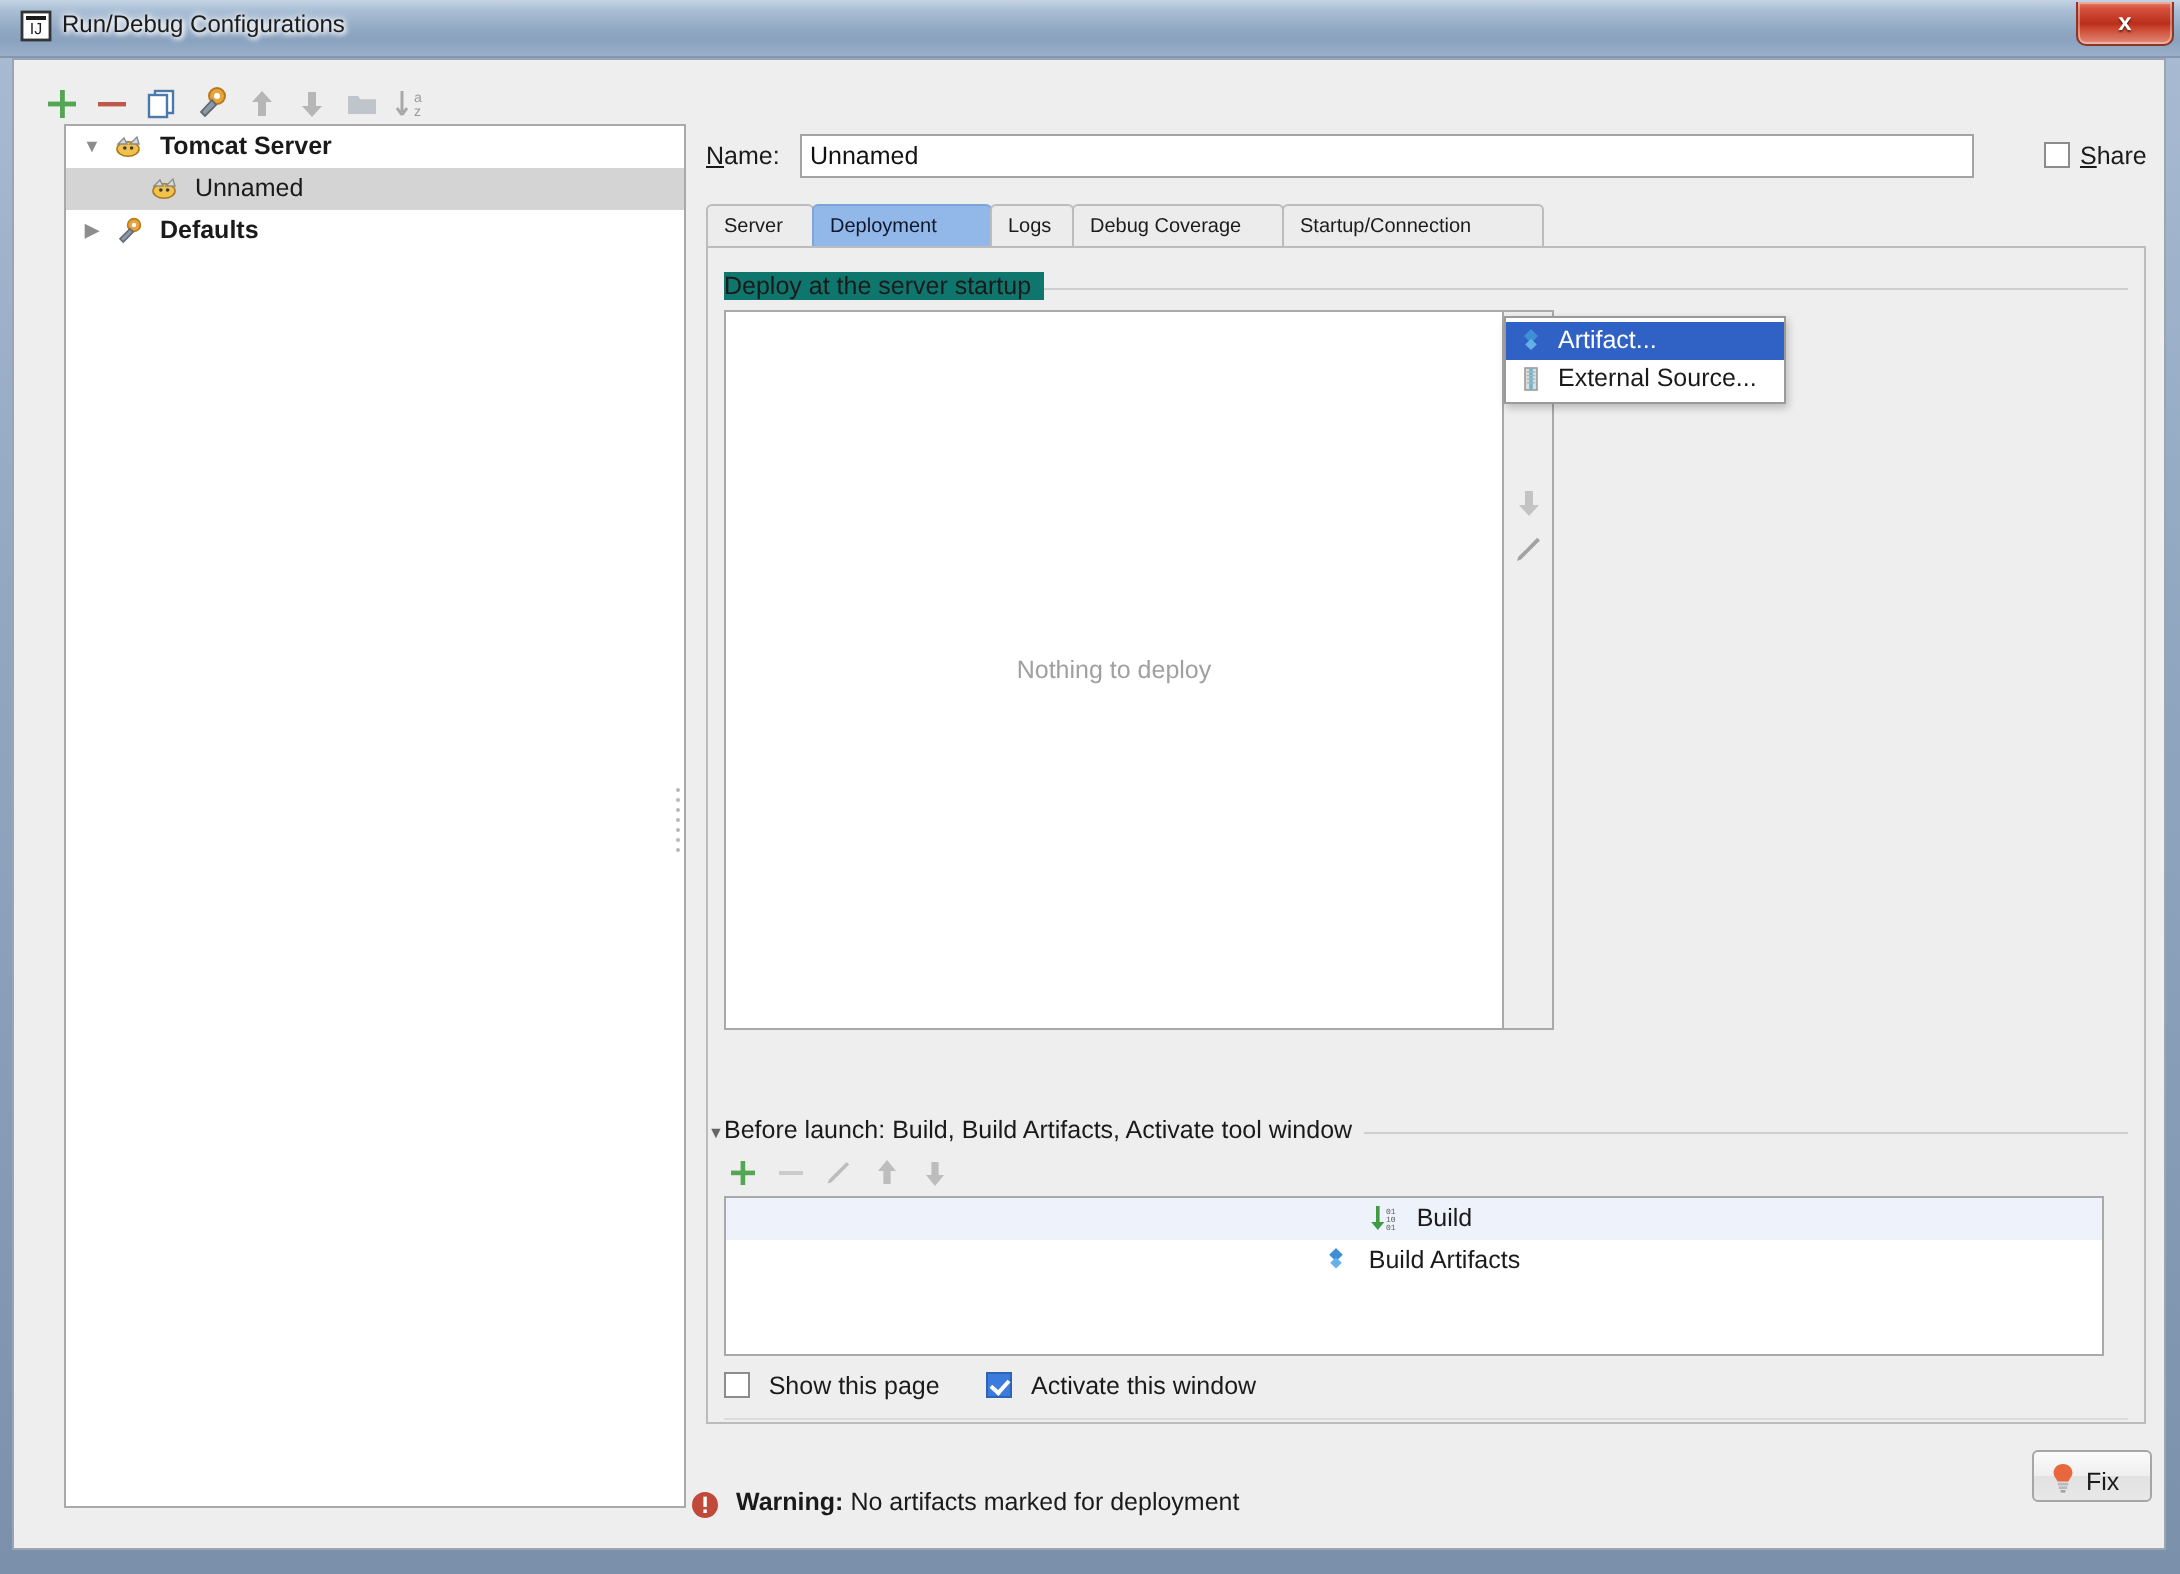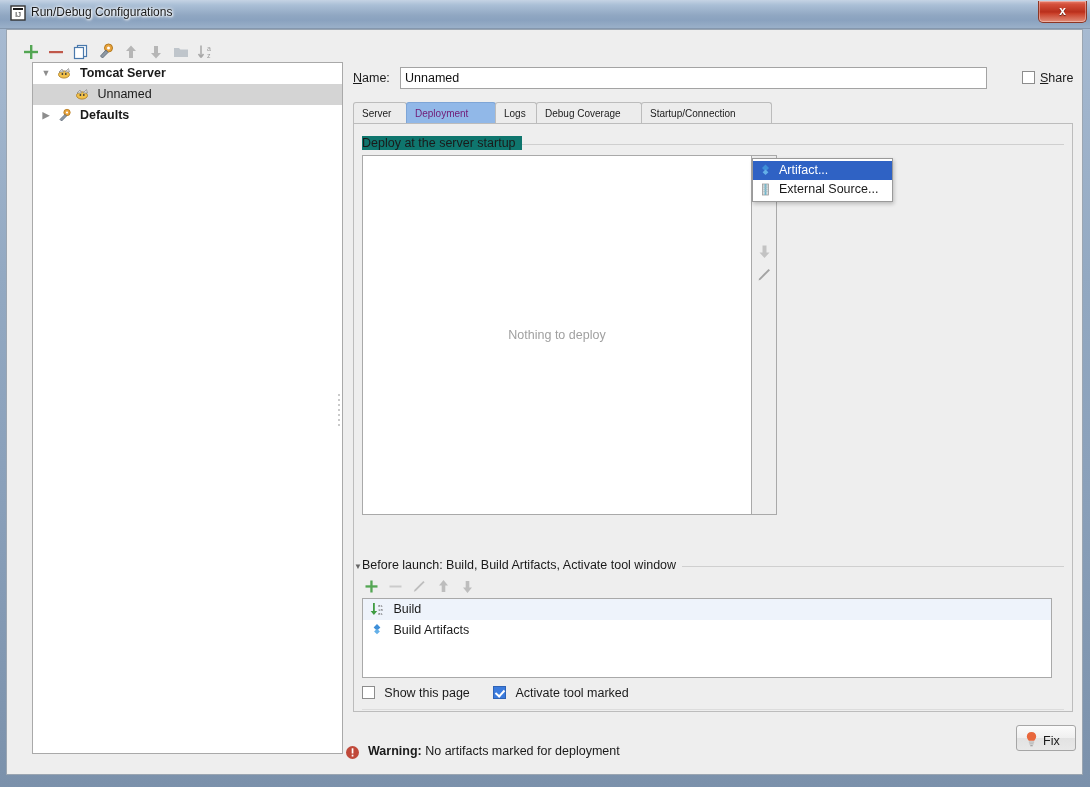--- a/index.html
+++ b/index.html
@@ -125,21 +125,21 @@
     background: #ececec;
     border: 1px solid #bcbcbc;
     border-bottom: none;
     border-radius: 3px 3px 0 0;
     cursor: pointer; white-space: nowrap;
     box-sizing: border-box;
   }
   .tab.active {
     background: #91b8e8;
     border-color: #7ea5d6;
-    color: #701a75;
+    color: #0f172a;
   }
   .tab-content {
     position: absolute; left: 346px; top: 93px;
     width: 720px; height: 589px;
     background: #eeeeee;
     border: 1px solid #bcbcbc;
     box-sizing: border-box;
   }
 
   
@@ -186,21 +186,21 @@
   .bl-title {
     position: absolute; left: 8px; top: 434px; font-size: 12.5px; color: #1a1a1a;
     background: #eeeeee; padding-right: 6px; white-space: nowrap;
   }
   .bl-tri { position:absolute; left: 0px; top: 438px; color:#666; font-size: 8px; }
   .bl-line { position: absolute; left: 8px; top: 442px; right: 8px; height: 1px; background: #cfcfcf; }
   .bl-toolbar { position: absolute; left: 8px; top: 450px; width: 360px; height: 24px; }
   .bltb { position: absolute; top: 3px; width: 19px; height: 19px; cursor: pointer; }
   .bl-list {
     position: absolute; left: 8px; top: 474px; right: 20px; height: 80px;
-    background: #ffffff; border: 1px solid #a9a9a9; box-sizing: border-box;
+    background: #ffffff; border: 1px solid #a9a9a9; box-sizing: border-box; text-align: center;
   }
   .bl-row {
     position: relative; height: 21px; line-height: 21px; padding-left: 6px;
     font-size: 12.5px; color: #1a1a1a; cursor: pointer; white-space: nowrap;
   }
   .bl-row.sel { background: #eef3fb; }
   .bl-row .rico { display:inline-block; width:16px; height:14px; vertical-align:-3px; margin-right:5px;}
   .cbrow { position: absolute; left: 8px; top: 562px; height: 18px; }
   .cbox {
     display: inline-block; width: 13px; height: 13px; border: 1px solid #8c8c8c;
@@ -495,21 +495,21 @@
             </svg>
           </span>
           <span>Build Artifacts</span>
         </div>
       </div>
 
       <div class="cbrow">
         <span class="cbox"></span>
         <span class="cblabel">Show this page</span>
         <span class="cbox on"></span>
-        <span class="cblabel">Activate tool marked</span>
+        <span class="cblabel">Activate this window</span>
       </div>
 
       <div class="grp-sep"></div>
     </div>
 
     <div class="warn-wrap">
       <span class="warn-ico">
         <svg width="15" height="15" viewBox="0 0 15 15">
           <circle cx="7.5" cy="7.5" r="6.5" fill="#c0493a"></circle>
           <rect x="6.7" y="3.3" width="1.7" height="5.2" fill="#ffffff"></rect>

